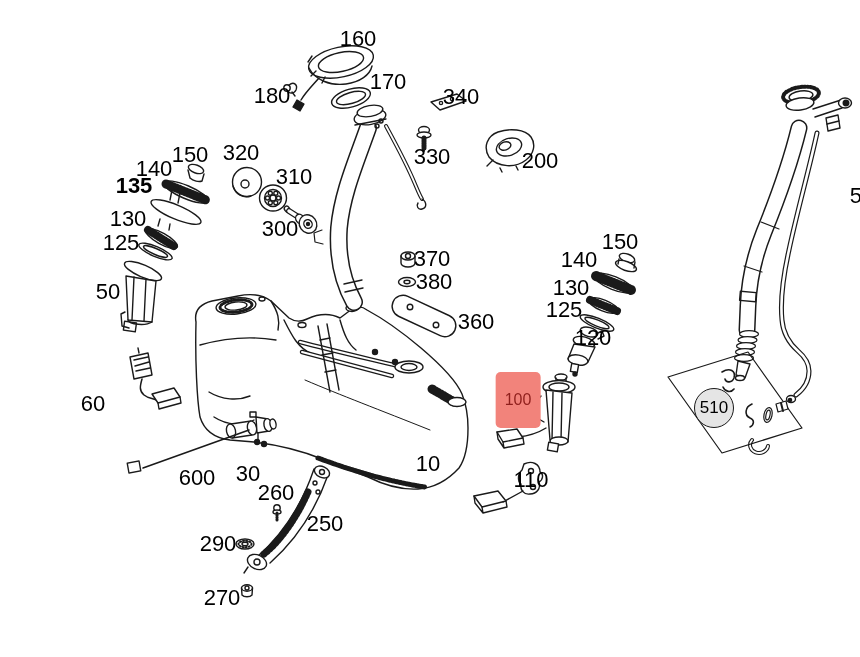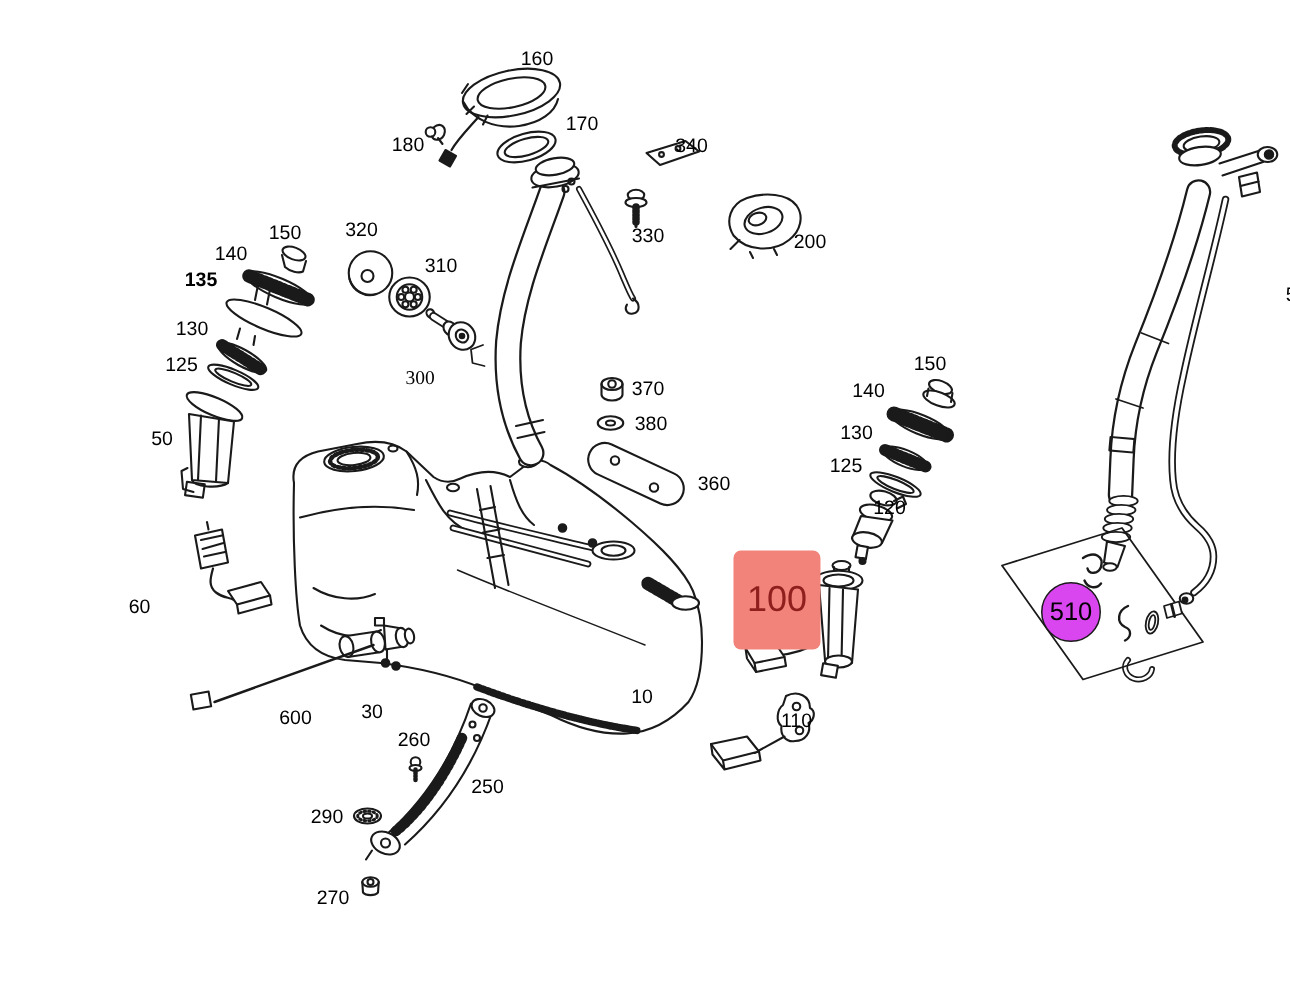--- a/index.html
+++ b/index.html
@@ -4,30 +4,30 @@
 <style>
   html,body{margin:0;padding:0;background:#ffffff;}
   .stage{
     position:relative;width:860px;height:657px;background:var(--bg,#ffffff);
     overflow:hidden;font-family:"Liberation Sans", sans-serif;
   }
   .stage svg{position:absolute;left:0;top:0;}
   #callout-layer{position:absolute;left:0;top:0;width:100%;height:100%;}
   .callout{
     position:absolute;transform:translate(-50%,-50%);
-    font-family:"Liberation Sans", sans-serif;font-size:13px;color:#000;
+    font-family:"Liberation Sans", sans-serif;font-size:22px;color:#000;
     white-space:nowrap;user-select:none;cursor:pointer;
   }
   .callout.highlight{
     background:var(--hl-bg,#f2837b);color:var(--hl-text,#8f1f1c);
-    padding:19px 9px;border-radius:5px;font-size:24px;
+    padding:19px 9px;border-radius:5px;font-size:16px;
   }
   .callout.circled{
     width:38px;height:38px;line-height:38px;text-align:center;
-    border:1.6px solid #1a1a1a;border-radius:50%;background:#d946ef;font-size:17px;
+    border:1.6px solid #1a1a1a;border-radius:50%;background:#e5e5e5;font-size:17px;
   }
 </style>
 </head>
 <body>
 
 <div class="stage">
 
 <svg width="860" height="657" viewBox="0 0 860 657">
   <g stroke="#1a1a1a" fill="none" stroke-width="1.4" stroke-linecap="round" stroke-linejoin="round">
 
@@ -330,21 +330,21 @@
 
 <div id="callout-layer">
       <div class="callout plain" style="left: 358px; top: 39px;">160</div>
       <div class="callout plain" style="left: 272px; top: 96px;">180</div>
       <div class="callout plain" style="left: 388px; top: 82px;">170</div>
       <div class="callout plain" style="left: 461px; top: 97px;">340</div>
       <div class="callout plain" style="left: 432px; top: 157px;">330</div>
       <div class="callout plain" style="left: 540px; top: 161px;">200</div>
       <div class="callout plain" style="left: 241px; top: 153px;">320</div>
       <div class="callout plain" style="left: 294px; top: 177px;">310</div>
-      <div class="callout plain" style="left: 280px; top: 252px; font-family: Liberation Serif, serif;">300</div>
+      <div class="callout plain" style="left: 280px; top: 229px;">300</div>
       <div class="callout plain" style="left: 190px; top: 155px;">150</div>
       <div class="callout plain" style="left: 154px; top: 169px;">140</div>
       <div class="callout plain" style="left: 134px; top: 186px; font-weight: bold;">135</div>
       <div class="callout plain" style="left: 128px; top: 219px;">130</div>
       <div class="callout plain" style="left: 121px; top: 243px;">125</div>
       <div class="callout plain" style="left: 108px; top: 292px;">50</div>
       <div class="callout plain" style="left: 432px; top: 259px;">370</div>
       <div class="callout plain" style="left: 434px; top: 282px;">380</div>
       <div class="callout plain" style="left: 476px; top: 322px;">360</div>
       <div class="callout plain" style="left: 620px; top: 242px;">150</div>

